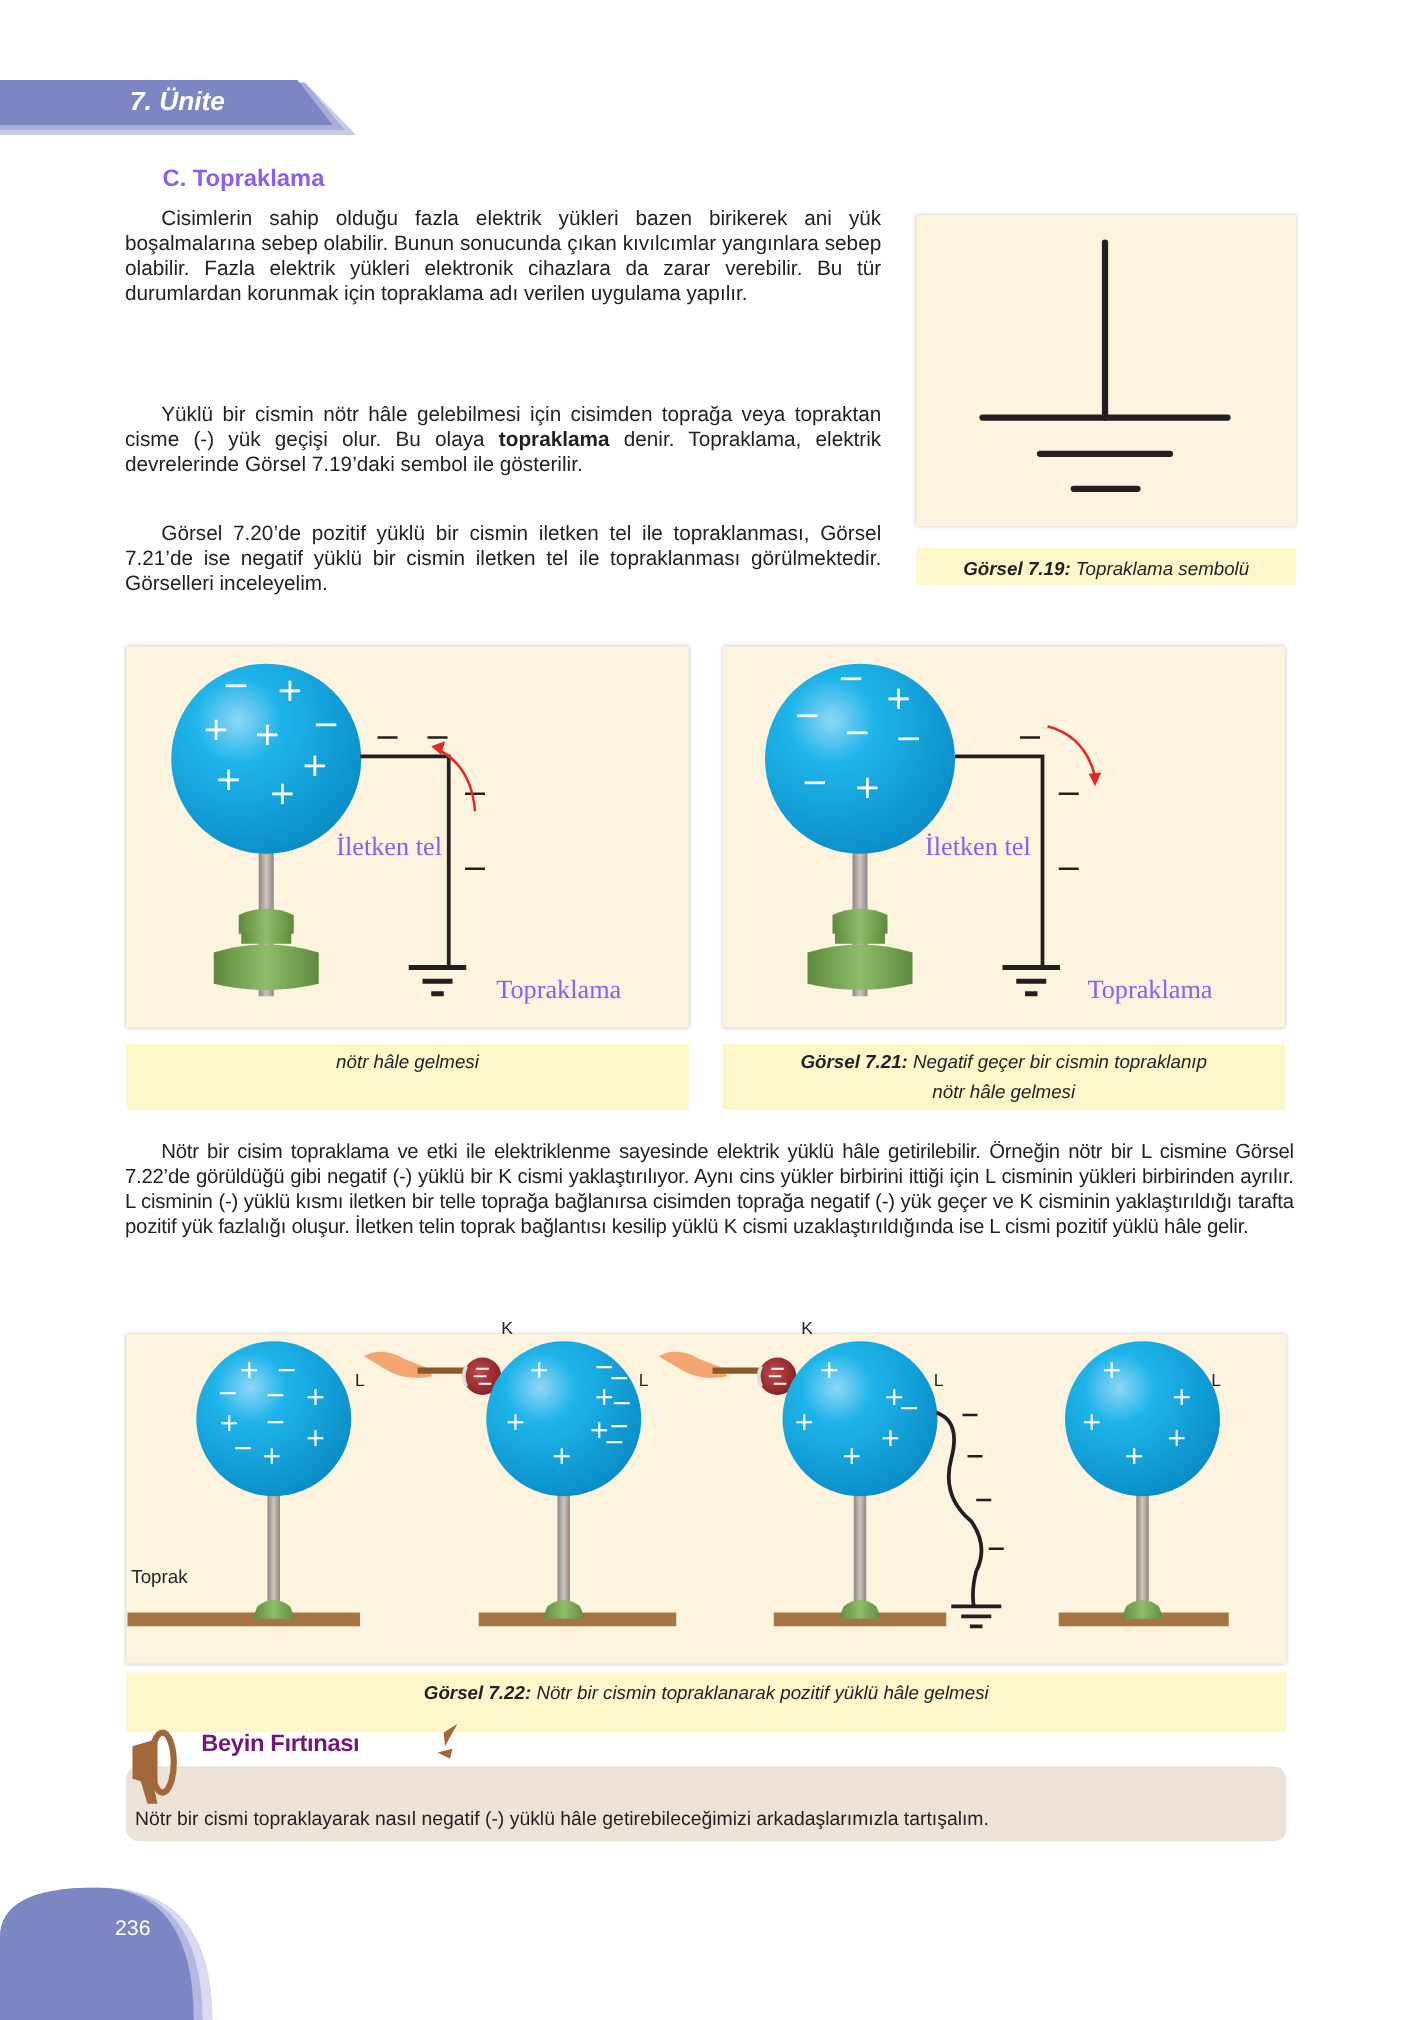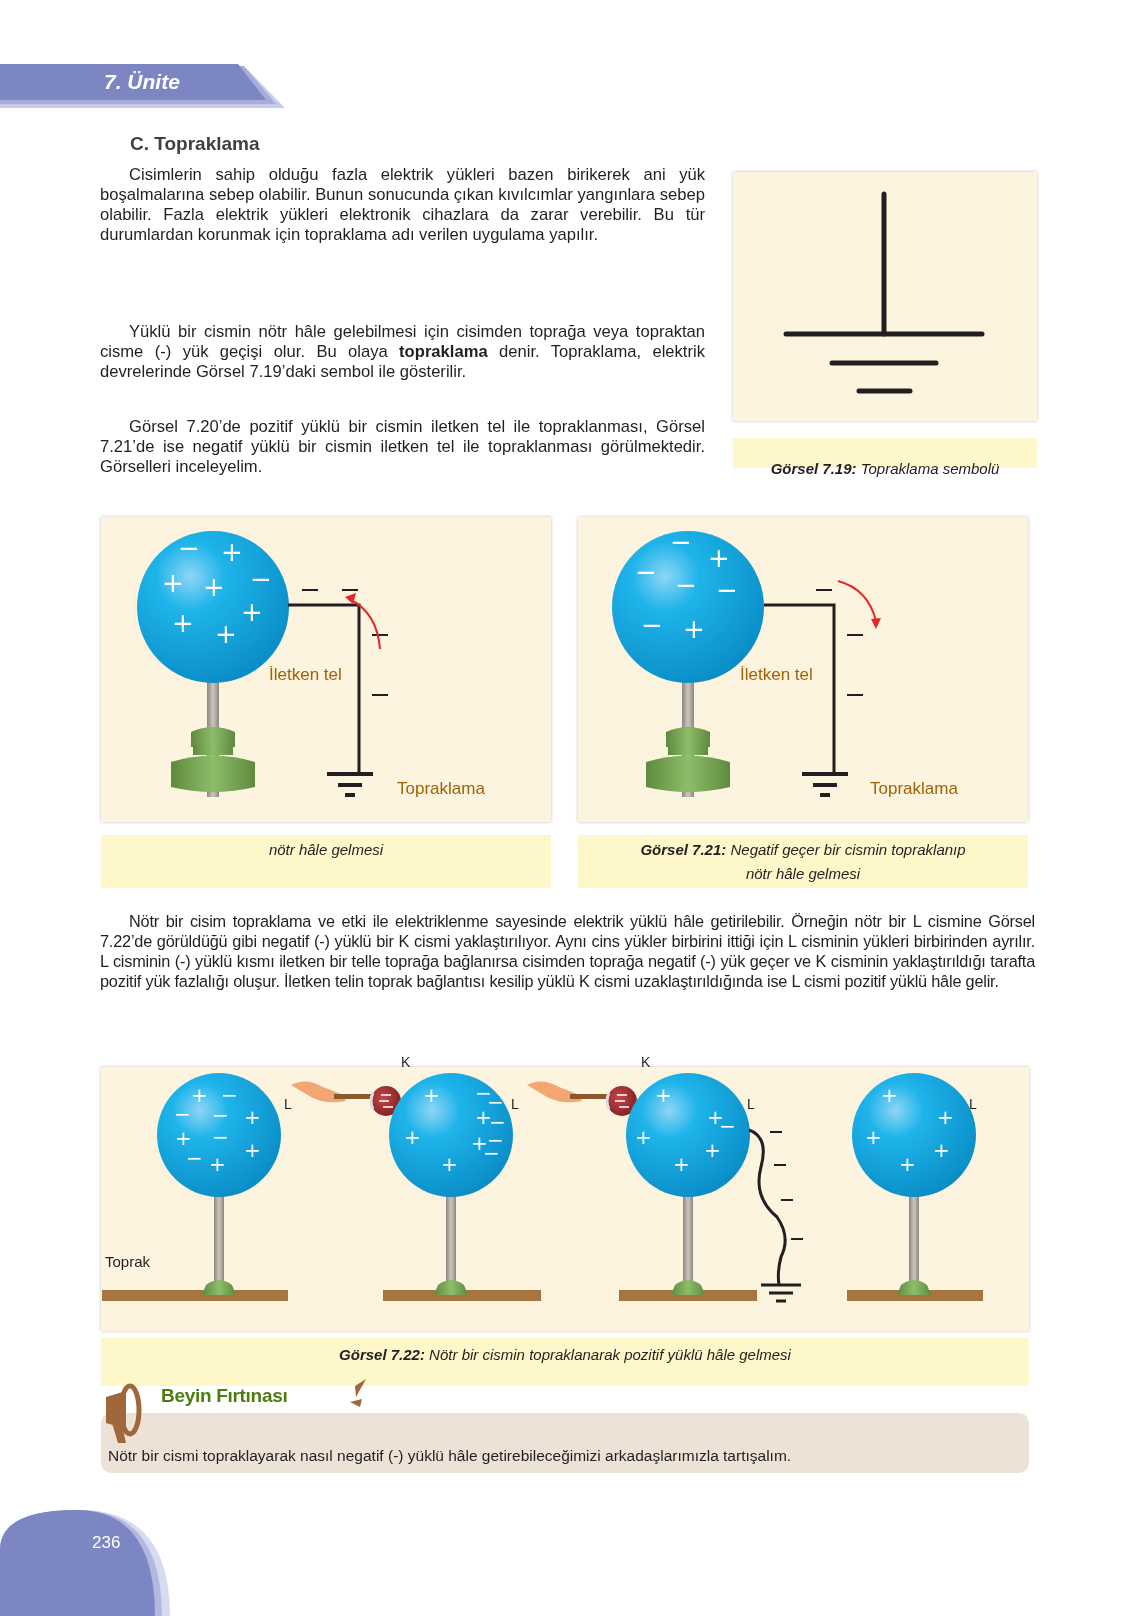--- a/index.html
+++ b/index.html
@@ -3,50 +3,50 @@
 <meta charset="utf-8">
 <style>
   * { box-sizing: border-box; margin: 0; padding: 0; }
   html, body { width: 1134px; height: 1616px; background: #ffffff; overflow: hidden; }
   body { position: relative; font-family: "Liberation Sans", sans-serif; color: #231f20; }
 
   .unit-banner { position: absolute; left: 0; top: 64px; width: 285px; height: 44px; }
   .unit-banner svg { position: absolute; left: 0; top: 0; }
   .unit-title { position: absolute; left: 104px; top: 70px; font-size: 21px; font-style: italic; font-weight: bold; color: #ffffff; }
 
-  .section-title { position: absolute; left: 130px; top: 133px; font-size: 19px; font-weight: bold; color: #404040; }
+  .section-title { position: absolute; left: 130px; top: 133px; font-size: 19px; font-weight: bold; color: #8b5cf6; }
 
   .para { position: absolute; font-size: 16.6px; line-height: 20px; text-align: justify; color: #231f20; }
   .para .indent { display: inline-block; width: 29px; }
   .para b { font-weight: bold; }
   #p1 { left: 100px; top: 165px; width: 605px; }
   #p2 { left: 100px; top: 322px; width: 605px; }
   #p3 { left: 100px; top: 417px; width: 605px; }
   #p4 { left: 100px; top: 911px; width: 935px; font-size: 16.3px; letter-spacing: -0.2px; }
 
   .figbox { position: absolute; background: #fdf4df; box-shadow: 0 0 3px rgba(0,0,0,0.25); }
   .caption { position: absolute; background: #fdf7c9; font-size: 15px; text-align: center; font-style: italic; line-height: 24px; color: #231f20; }
   .caption b { font-weight: bold; }
 
   #fig719 { left: 733px; top: 172px; width: 304px; height: 249px; }
-  #cap719 { left: 733px; top: 438px; width: 304px; height: 30px; padding-top: 19px; }
+  #cap719 { left: 733px; top: 438px; width: 304px; height: 30px; padding-top: 6px; }
 
   #fig720 { left: 101px; top: 517px; width: 450px; height: 305px; }
   #cap720 { left: 101px; top: 835px; width: 450px; height: 53px; padding-top: 3px; }
   #fig721 { left: 578px; top: 517px; width: 450px; height: 305px; }
   #cap721 { left: 578px; top: 835px; width: 450px; height: 53px; padding-top: 3px; }
 
   #fig722 { left: 101px; top: 1067px; width: 928px; height: 264px; }
   #cap722 { left: 101px; top: 1338px; width: 928px; height: 48px; padding-top: 5px; }
 
-  .fig-label { position: absolute; font-size: 17px; color: #a16207; }
+  .fig-label { position: absolute; font-size: 21px; color: #8b5cf6; font-family: Liberation Serif, serif; }
   .fig-label-sm { position: absolute; font-size: 14px; color: #231f20; }
 
   .brainstorm-header { position: absolute; left: 100px; top: 1377px; width: 300px; height: 55px; }
-  .brainstorm-title { position: absolute; left: 161px; top: 1385px; font-size: 19px; font-weight: bold; color: #4d7c0f; letter-spacing: -0.3px; }
+  .brainstorm-title { position: absolute; left: 161px; top: 1385px; font-size: 19px; font-weight: bold; color: #701a75; letter-spacing: -0.3px; }
   .brainstorm-box { position: absolute; left: 101px; top: 1413px; width: 928px; height: 60px; background: #ece2d6; border-radius: 10px; }
   .brainstorm-text { position: absolute; left: 108px; top: 1447px; font-size: 15.5px; color: #231f20; }
 
   .page-num-wrap { position: absolute; left: 0; top: 1510px; width: 180px; height: 106px; }
   .page-num { position: absolute; left: 92px; top: 1533px; font-size: 17px; color: #ffffff; }
 </style>
 </head>
 <body>
 
 <div class="unit-banner">

